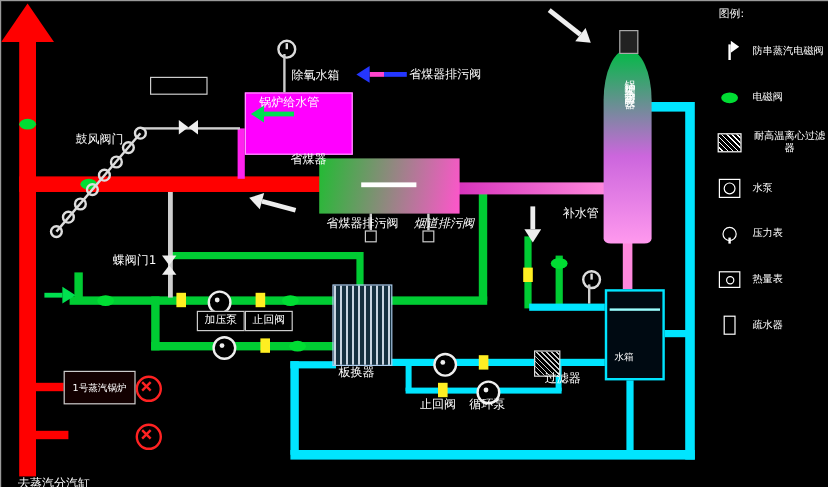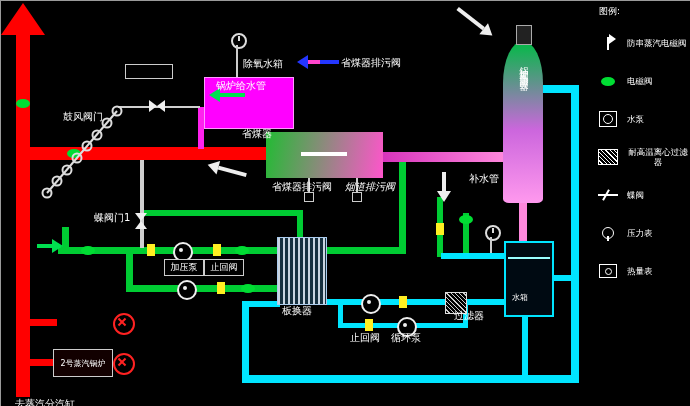--- a/index.html
+++ b/index.html
@@ -120,22 +120,22 @@
   <div class="vessel"></div>
   <div class="abs" style="left:515px;top:24px;width:14px;height:18px;border:1px solid #aaa;background:#222;"></div>
   <div class="vessel-text">锅炉烟气余热回收器</div>
 
   <div class="tank">
     <div class="waterline"></div>
   </div>
 
   <div class="hx"></div>
 
-  <div class="boiler" style="left:52px;top:348px;">
-    <span>2号蒸汽锅炉</span>
+  <div class="boiler" style="left:52px;top:308px;">
+    <span>1号蒸汽锅炉</span>
   </div>
   <div class="fanpump" style="left:112px;top:312px;"></div>
   <div class="fanpump" style="left:112px;top:352px;"></div>
 
   <div class="dot" style="left:15px;top:98px;"></div>
   <div class="dot" style="left:66px;top:148px;"></div>
   <div class="dot" style="left:80px;top:245px;"></div>
   <div class="dot" style="left:234px;top:245px;"></div>
   <div class="dot" style="left:240px;top:283px;"></div>
   <div class="dot" style="left:458px;top:214px;"></div>
@@ -242,44 +242,44 @@
           <span class="lg-tx">防串蒸汽电磁阀</span>
         </div>
         <div class="lg-row">
           <span class="lg-ic">
             <span class="lg-dot"></span>
           </span>
           <span class="lg-tx">电磁阀</span>
         </div>
         <div class="lg-row">
           <span class="lg-ic">
+            <span class="lg-filter"></span>
+          </span>
+          <span class="lg-tx">耐高温离心过滤器</span>
+        </div>
+        <div class="lg-row">
+          <span class="lg-ic">
             <span class="lg-pump"></span>
           </span>
           <span class="lg-tx">水泵</span>
         </div>
         <div class="lg-row">
           <span class="lg-ic">
-            <span class="lg-filter"></span>
-          </span>
-          <span class="lg-tx">耐高温离心过滤器</span>
-        </div>
-        <div class="lg-row">
-          <span class="lg-ic">
-            <span class="lg-butterfly"></span>
-          </span>
-          <span class="lg-tx">蝶阀</span>
-        </div>
-        <div class="lg-row">
-          <span class="lg-ic">
             <span class="lg-gauge"></span>
           </span>
           <span class="lg-tx">压力表</span>
         </div>
         <div class="lg-row">
           <span class="lg-ic">
             <span class="lg-heat"></span>
           </span>
           <span class="lg-tx">热量表</span>
         </div>
+        <div class="lg-row">
+          <span class="lg-ic">
+            <span class="lg-trap"></span>
+          </span>
+          <span class="lg-tx">疏水器</span>
+        </div>
       </div>
   </div>
 
 </div>
 
 </body></html>

